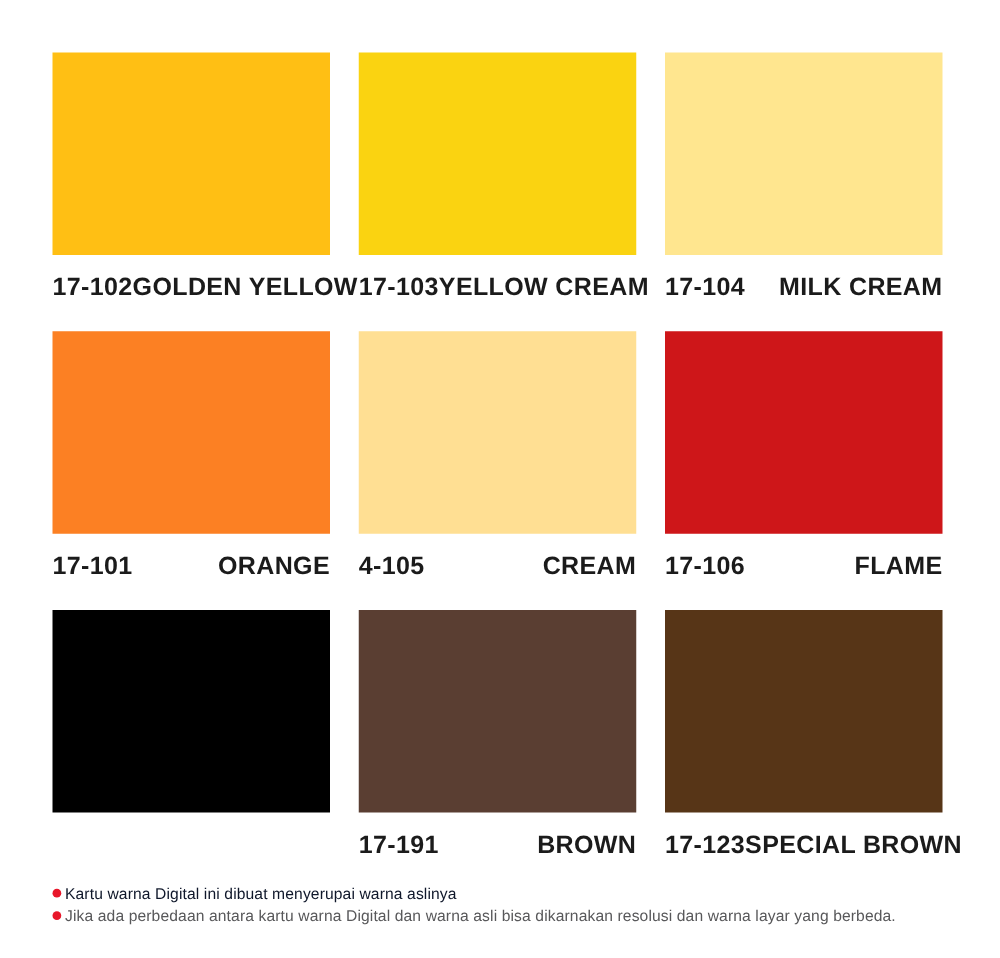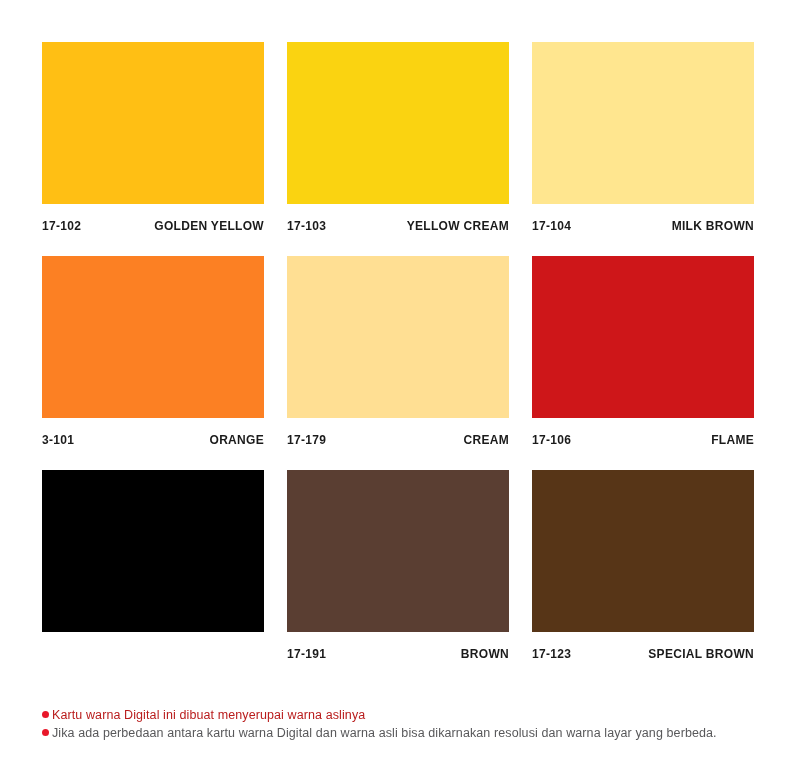--- a/index.html
+++ b/index.html
@@ -35,21 +35,21 @@
     width: 222px;
     height: 162px;
     display: block;
   }
   .caption {
     display: flex;
     justify-content: space-between;
     align-items: baseline;
     padding-top: 15px;
     padding-bottom: 9px;
-    font-size: 12px;
+    font-size: 20px;
     letter-spacing: 0.3px;
     color: #1b1b1b;
   }
   .code {
     font-weight: 600;
     white-space: nowrap;
   }
   .cname {
     font-weight: 600;
     white-space: nowrap;
@@ -102,36 +102,36 @@
       <div class="caption">
         <span class="code">17-103</span>
         <span class="cname">YELLOW CREAM</span>
       </div>
     </div>
 
     <div class="cell">
       <div class="swatch" style="background:#FFE68F;"></div>
       <div class="caption">
         <span class="code">17-104</span>
-        <span class="cname">MILK BROWN</span>
+        <span class="cname">MILK CREAM</span>
       </div>
     </div>
 
     <div class="cell">
       <div class="swatch" style="background:#FC8023;"></div>
       <div class="caption">
-        <span class="code">3-101</span>
+        <span class="code">17-101</span>
         <span class="cname">ORANGE</span>
       </div>
     </div>
 
     <div class="cell">
       <div class="swatch" style="background:#FFDF93;"></div>
       <div class="caption">
-        <span class="code">17-179</span>
+        <span class="code">4-105</span>
         <span class="cname">CREAM</span>
       </div>
     </div>
 
     <div class="cell">
       <div class="swatch" style="background:#CE1619;"></div>
       <div class="caption">
         <span class="code">17-106</span>
         <span class="cname">FLAME</span>
       </div>
@@ -155,21 +155,21 @@
         <span class="code">17-123</span>
         <span class="cname">SPECIAL BROWN</span>
       </div>
     </div>
 
   </div>
 
   <div class="notes">
     <div class="note">
       <span class="bullet" style="background: rgb(232, 23, 42);"></span>
-      <span class="note-text" style="color: #b91c1c;">Kartu warna Digital ini dibuat menyerupai warna aslinya</span>
+      <span class="note-text" style="color: #0f172a;">Kartu warna Digital ini dibuat menyerupai warna aslinya</span>
     </div>
     <div class="note">
       <span class="bullet" style="background: rgb(232, 23, 42);"></span>
       <span class="note-text" style="color: rgb(88, 88, 90);">Jika ada perbedaan antara kartu warna Digital dan warna asli bisa dikarnakan resolusi dan warna layar yang berbeda.</span>
     </div>
   </div>
 
 </div>
 
 </body></html>

